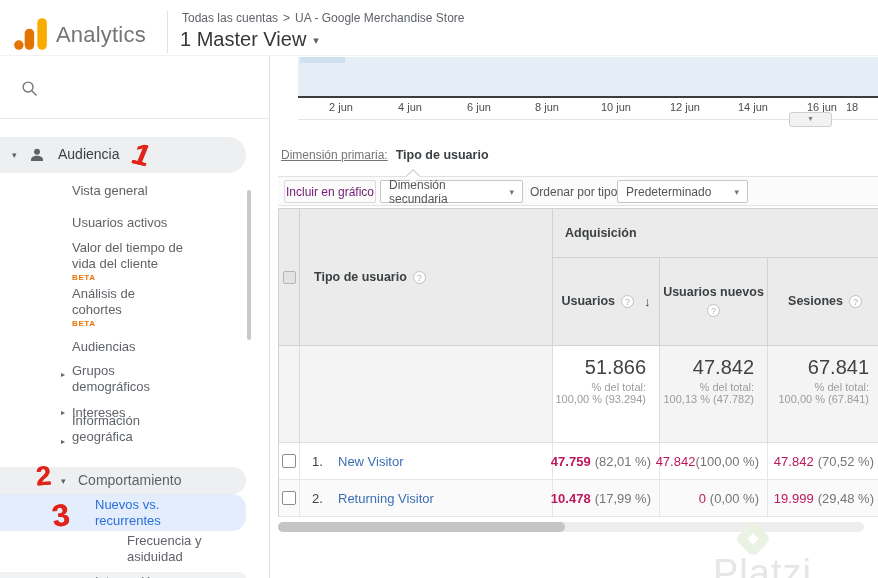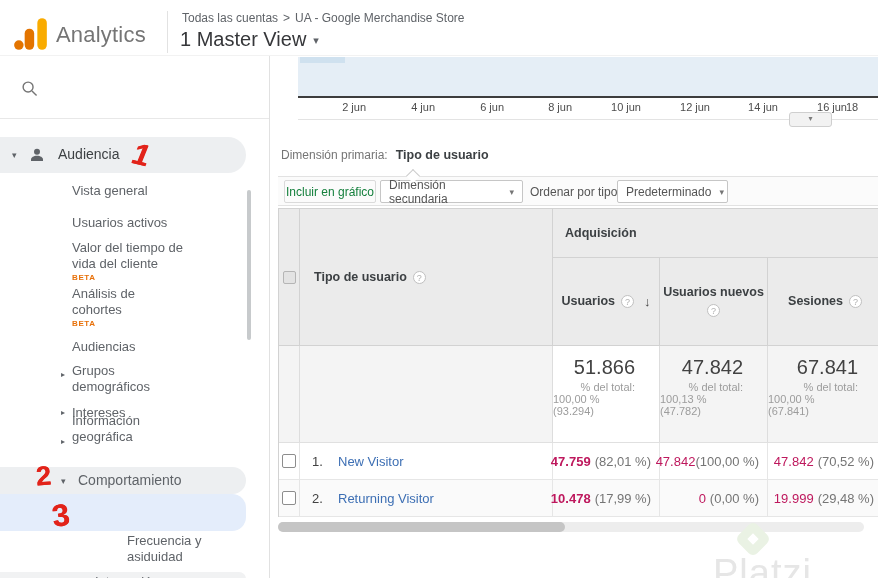--- a/index.html
+++ b/index.html
@@ -44,34 +44,34 @@
   .ann { position:absolute; color:#e2231a; font-weight:bold; z-index:10; text-shadow:0.5px 0 #e2231a; pointer-events:none; }
   .ann1 { left:133px; top:82px; font-size:30px; transform:rotate(14deg) skewX(-8deg); }
   .ann2 { left:36px; top:405px; font-size:27px; transform:rotate(-4deg); }
   .ann3 { left:52px; top:442px; font-size:31px; transform:rotate(-8deg); }
 
   
   .mc { position:absolute; left:270px; top:56px; width:608px; height:522px; background:#fff; }
   .chart-fill { position:absolute; left:28px; top:1px; width:580px; height:40px; background:#e5eef6; }
   .chart-chip { position:absolute; left:30px; top:1px; width:45px; height:6px; background:#cfe1ef; }
   .chart-axis { position:absolute; left:28px; top:40px; width:580px; height:2px; background:#3d3d3d; }
-  .date { position:absolute; top:45px; width:50px; text-align:right; font-size:11px; color:#4d4d4d; }
+  .date { position:absolute; top:45px; width:50px; text-align:center; font-size:11px; color:#4d4d4d; }
   .chart-hr { position:absolute; left:28px; top:63px; width:580px; height:1px; background:#e3e3e3; }
   .mini-dd { position:absolute; left:519px; top:56px; width:43px; height:15px; background:#f2f2f2; border:1px solid #cfcfcf; border-radius:3px; text-align:center; line-height:12px; font-size:8px; color:#7c7c7c; cursor:pointer; z-index:2; }
   .dim-row { position:absolute; left:11px; top:92px; display:flex; align-items:baseline; }
-  .dim-label { font-size:12px; color:#757575; }
+  .dim-label { font-size:12px; color:#757575;text-decoration:underline; }
   .dim-value { font-size:12.5px; font-weight:bold; color:#3c4043; margin-left:8px; cursor:pointer; }
   .notch { position:absolute; left:138px; top:115px; width:10px; height:10px; background:#fff; border-left:1px solid #ccc; border-top:1px solid #ccc; transform:rotate(45deg); z-index:3; }
 
   .tools { position:absolute; left:8px; top:120px; width:600px; height:30px; background:#fbfbfb; border-top:1px solid #e2e2e2; border-bottom:1px solid #e2e2e2; }
   .btn { position:absolute; top:3px; height:23px; font-size:12px; border-radius:2px; cursor:pointer; display:flex; align-items:center; }
-  .btn-include { left:6px; width:92px; justify-content:center; border:1px solid #dadada; color:#15803d; cursor:default; }
+  .btn-include { left:6px; width:92px; justify-content:center; border:1px solid #dadada; color:#701a75; cursor:default; }
   .btn-dd { background:#fff; border:1px solid #c6c6c6; color:#555; justify-content:space-between; padding:0 8px; }
   .btn-dim { left:102px; width:143px; }
-  .btn-pred { left:339px; width:111px; }
+  .btn-pred { left:339px; width:131px; }
   .dd-caret { font-size:9px; color:#757575; margin-left:8px; }
   .sort-label { position:absolute; left:252px; top:8px; font-size:12px; color:#555; }
 
   
   .tbl { position:absolute; left:8px; top:152px; width:600px; height:309px; border-left:1px solid #d2d2d2; border-top:1px solid #d2d2d2; border-bottom:1px solid #d2d2d2; font-size:12px; }
   .thead { display:flex; height:137px; background:#ebebeb; border-bottom:1px solid #d2d2d2; }
   .cell-cb { width:21px; flex:none; border-right:1px solid #d2d2d2; display:flex; align-items:center; justify-content:center; }
   .cell-dim { width:253px; flex:none; border-right:1px solid #d2d2d2; }
   .thead .cell-dim { display:flex; align-items:center; padding-left:14px; }
   .th-label { font-weight:bold; font-size:12.5px; color:#3c4043; cursor:pointer; }
@@ -83,21 +83,21 @@
   .m-u { width:107px; flex:none; }
   .m-nu { width:108px; flex:none; }
   .m-s { width:115px; flex:none; }
   .m-line { display:flex; align-items:center; }
   .sort-arrow { font-size:13px; color:#424242; margin-left:10px; font-weight:bold; }
   .checkbox { width:14px; height:14px; border:1px solid #8d8d8d; border-radius:2px; background:#fff; cursor:pointer; }
   .checkbox.dis { background:#e3e3e3; border-color:#b5b5b5; width:13px; height:13px; cursor:default; }
 
   .totals { display:flex; height:97px; border-bottom:1px solid #e0e0e0; background:#f4f4f4; }
   .totals .cell-cb, .totals .cell-dim { border-right:1px solid #ddd; }
-  .t-cell { display:flex; flex-direction:column; align-items:flex-end; padding:10px 24px 0 0; border-right:1px solid #ddd; }
+  .t-cell { display:flex; flex-direction:column; align-items:flex-end; padding:10px 13px 0 0; border-right:1px solid #ddd; }
   .t-white { background:#fff; }
   .t-big { font-size:20px; color:#424242; }
   .t-sub { font-size:11px; color:#9c9c9c; margin-top:2px; }
 
   .trow { display:flex; height:37px; border-bottom:1px solid #e6e6e6; background:#fff; }
   .trow.alt { background:#fafafa; }
   .trow .cell-cb { border-right:1px solid #e6e6e6; }
   .trow .cell-dim { border-right:1px solid #e6e6e6; display:flex; align-items:center; padding-left:12px; }
   .row-idx { color:#424242; font-size:13px; width:26px; flex:none; }
   .row-link { color:#3d6fb4; font-size:13px; cursor:pointer; }
@@ -167,20 +167,21 @@
     <div class="nav-item" style="top:349px;">Intereses</div>
     <span class="tri" style="top:381px;">▸</span>
     <div class="nav-item" style="top:357px; width:110px;">Información geográfica</div>
 
     <div class="pill pill-comp">
       <span class="sec-caret" style="left:61px; top:9px;">▾</span>
       <span class="sec-label" style="position:absolute; left:78px; top:5px; color:#5f6368;">Comportamiento</span>
     </div>
 
     <div class="active-pill"></div>
+    <div class="active-item">Nuevos vs. recurrentes</div>
     <div class="nav-item nav-sub" style="top:477px; width:110px;">Frecuencia y asiduidad</div>
 
     <div class="cut-pill">
       <span class="cut-txt">Interacción</span>
     </div>
 
     <div class="sb-scroll"></div>
 
     <div class="ann ann1">1</div>
     <div class="ann ann2">2</div>

